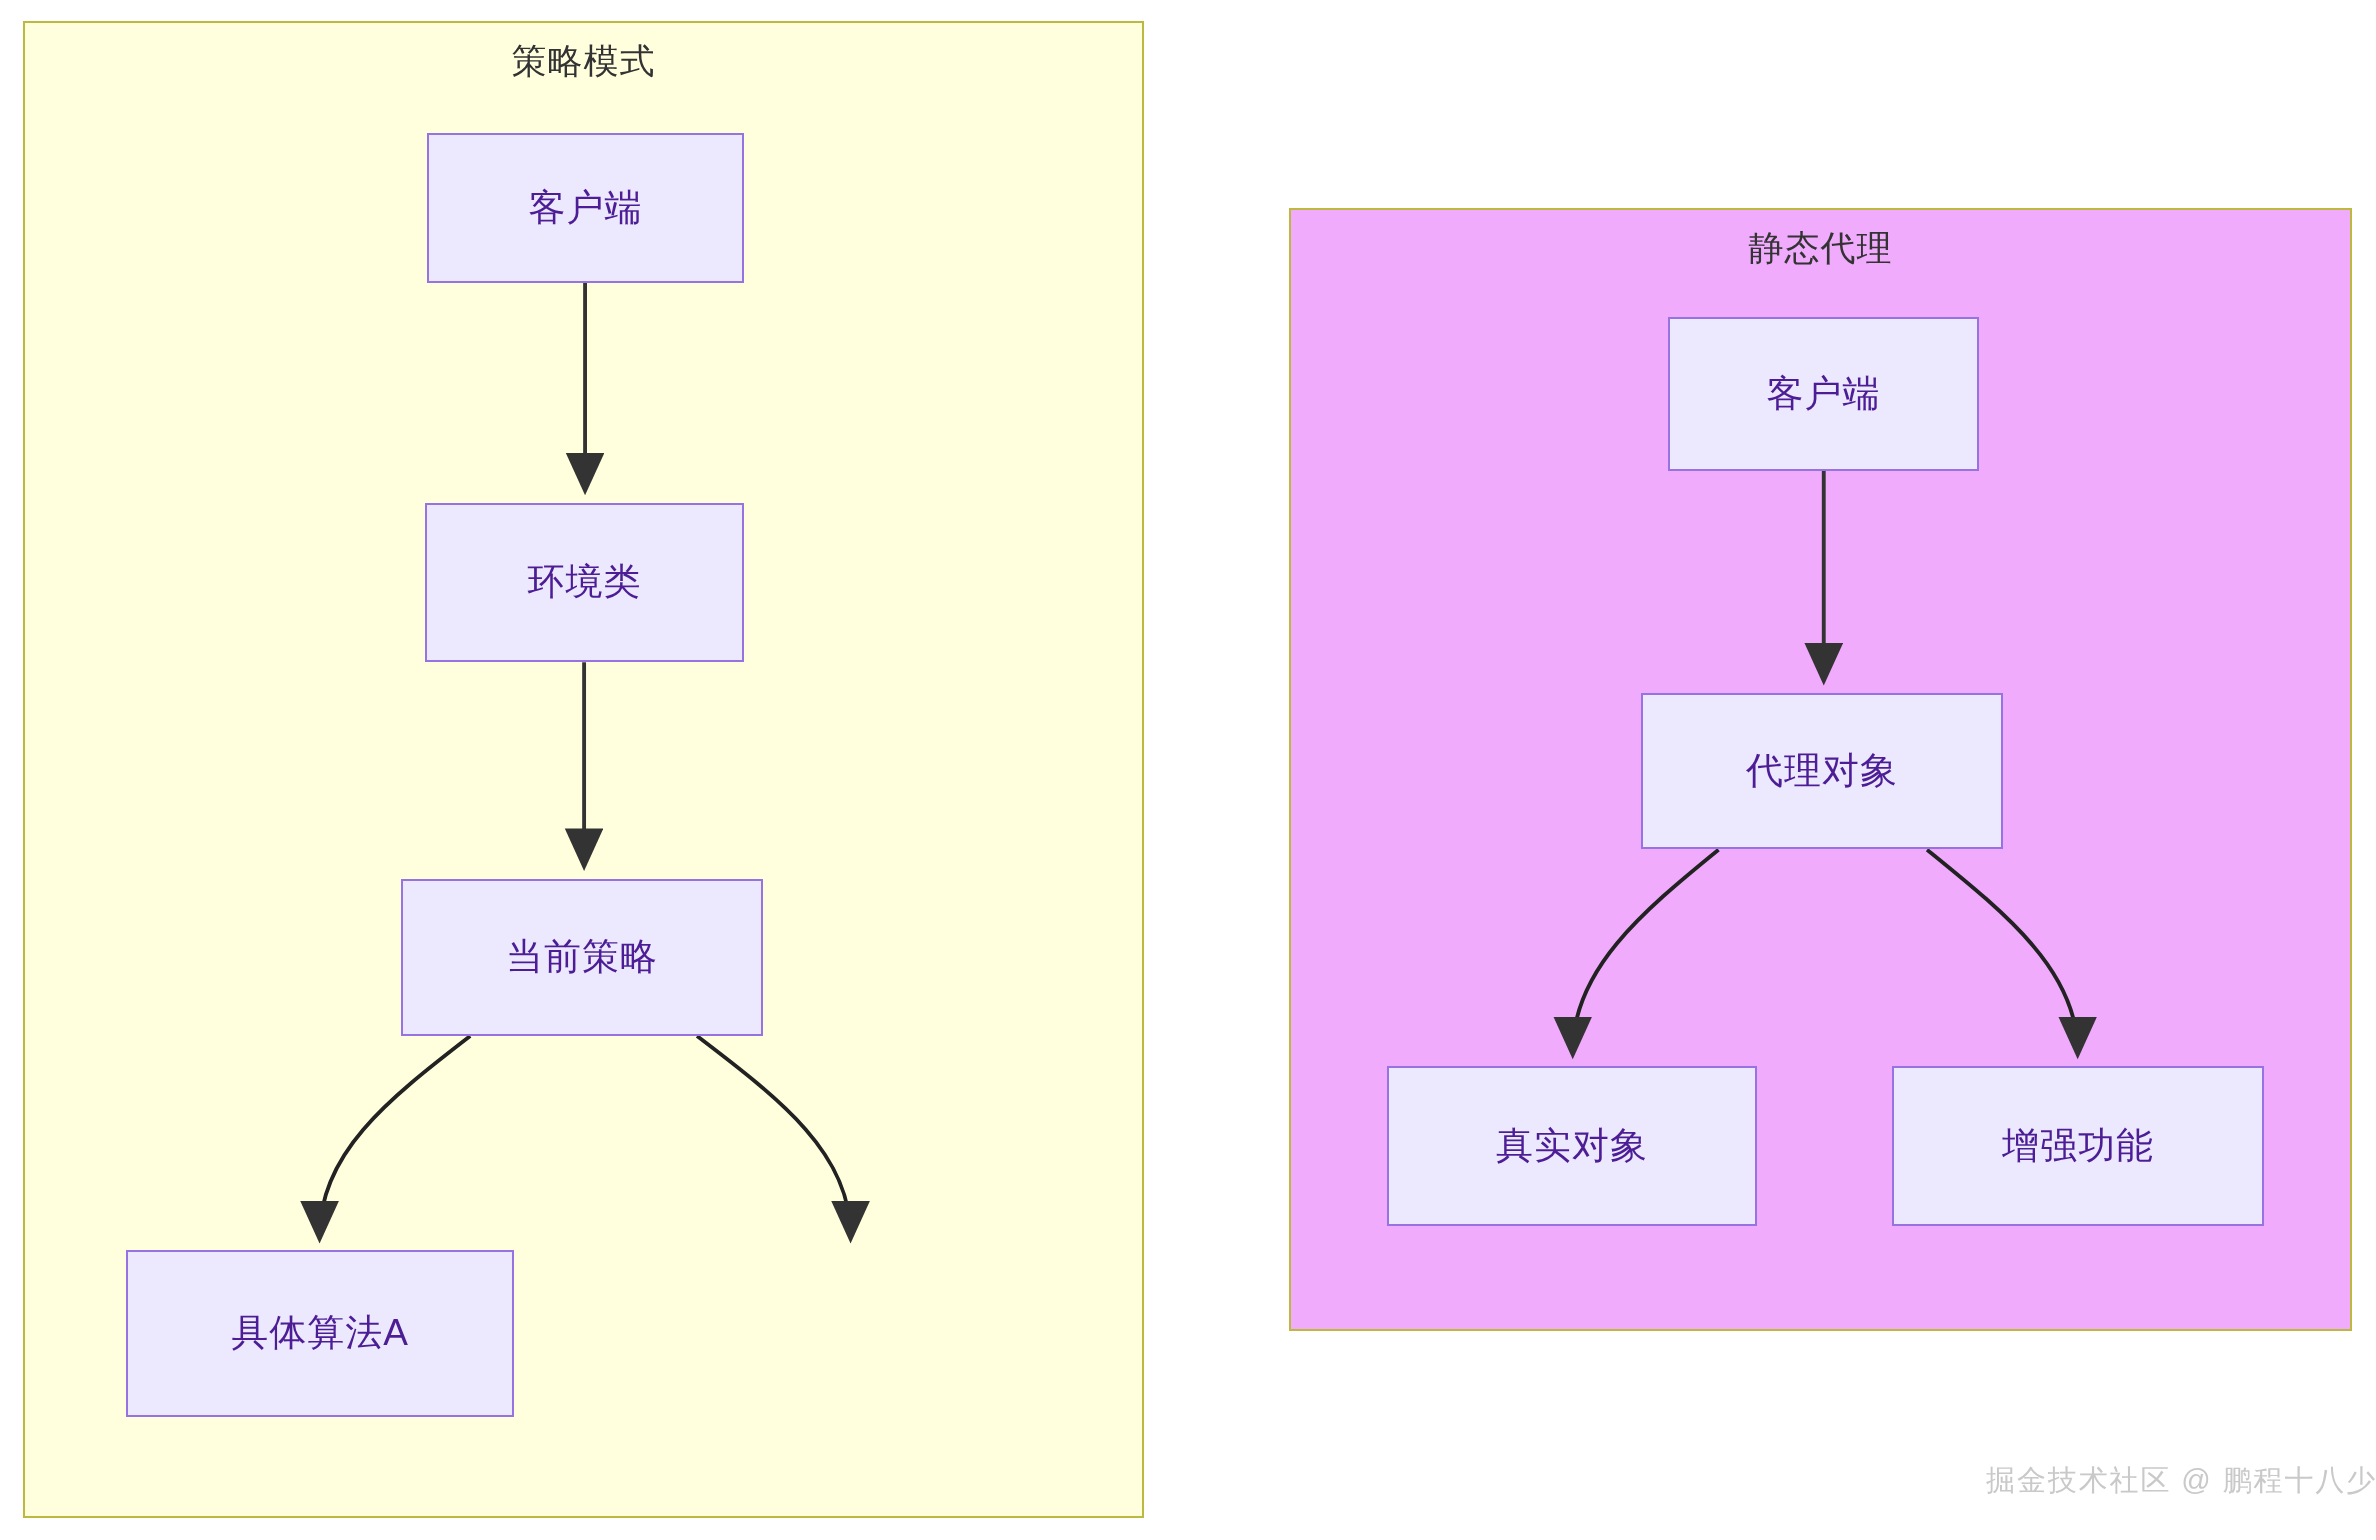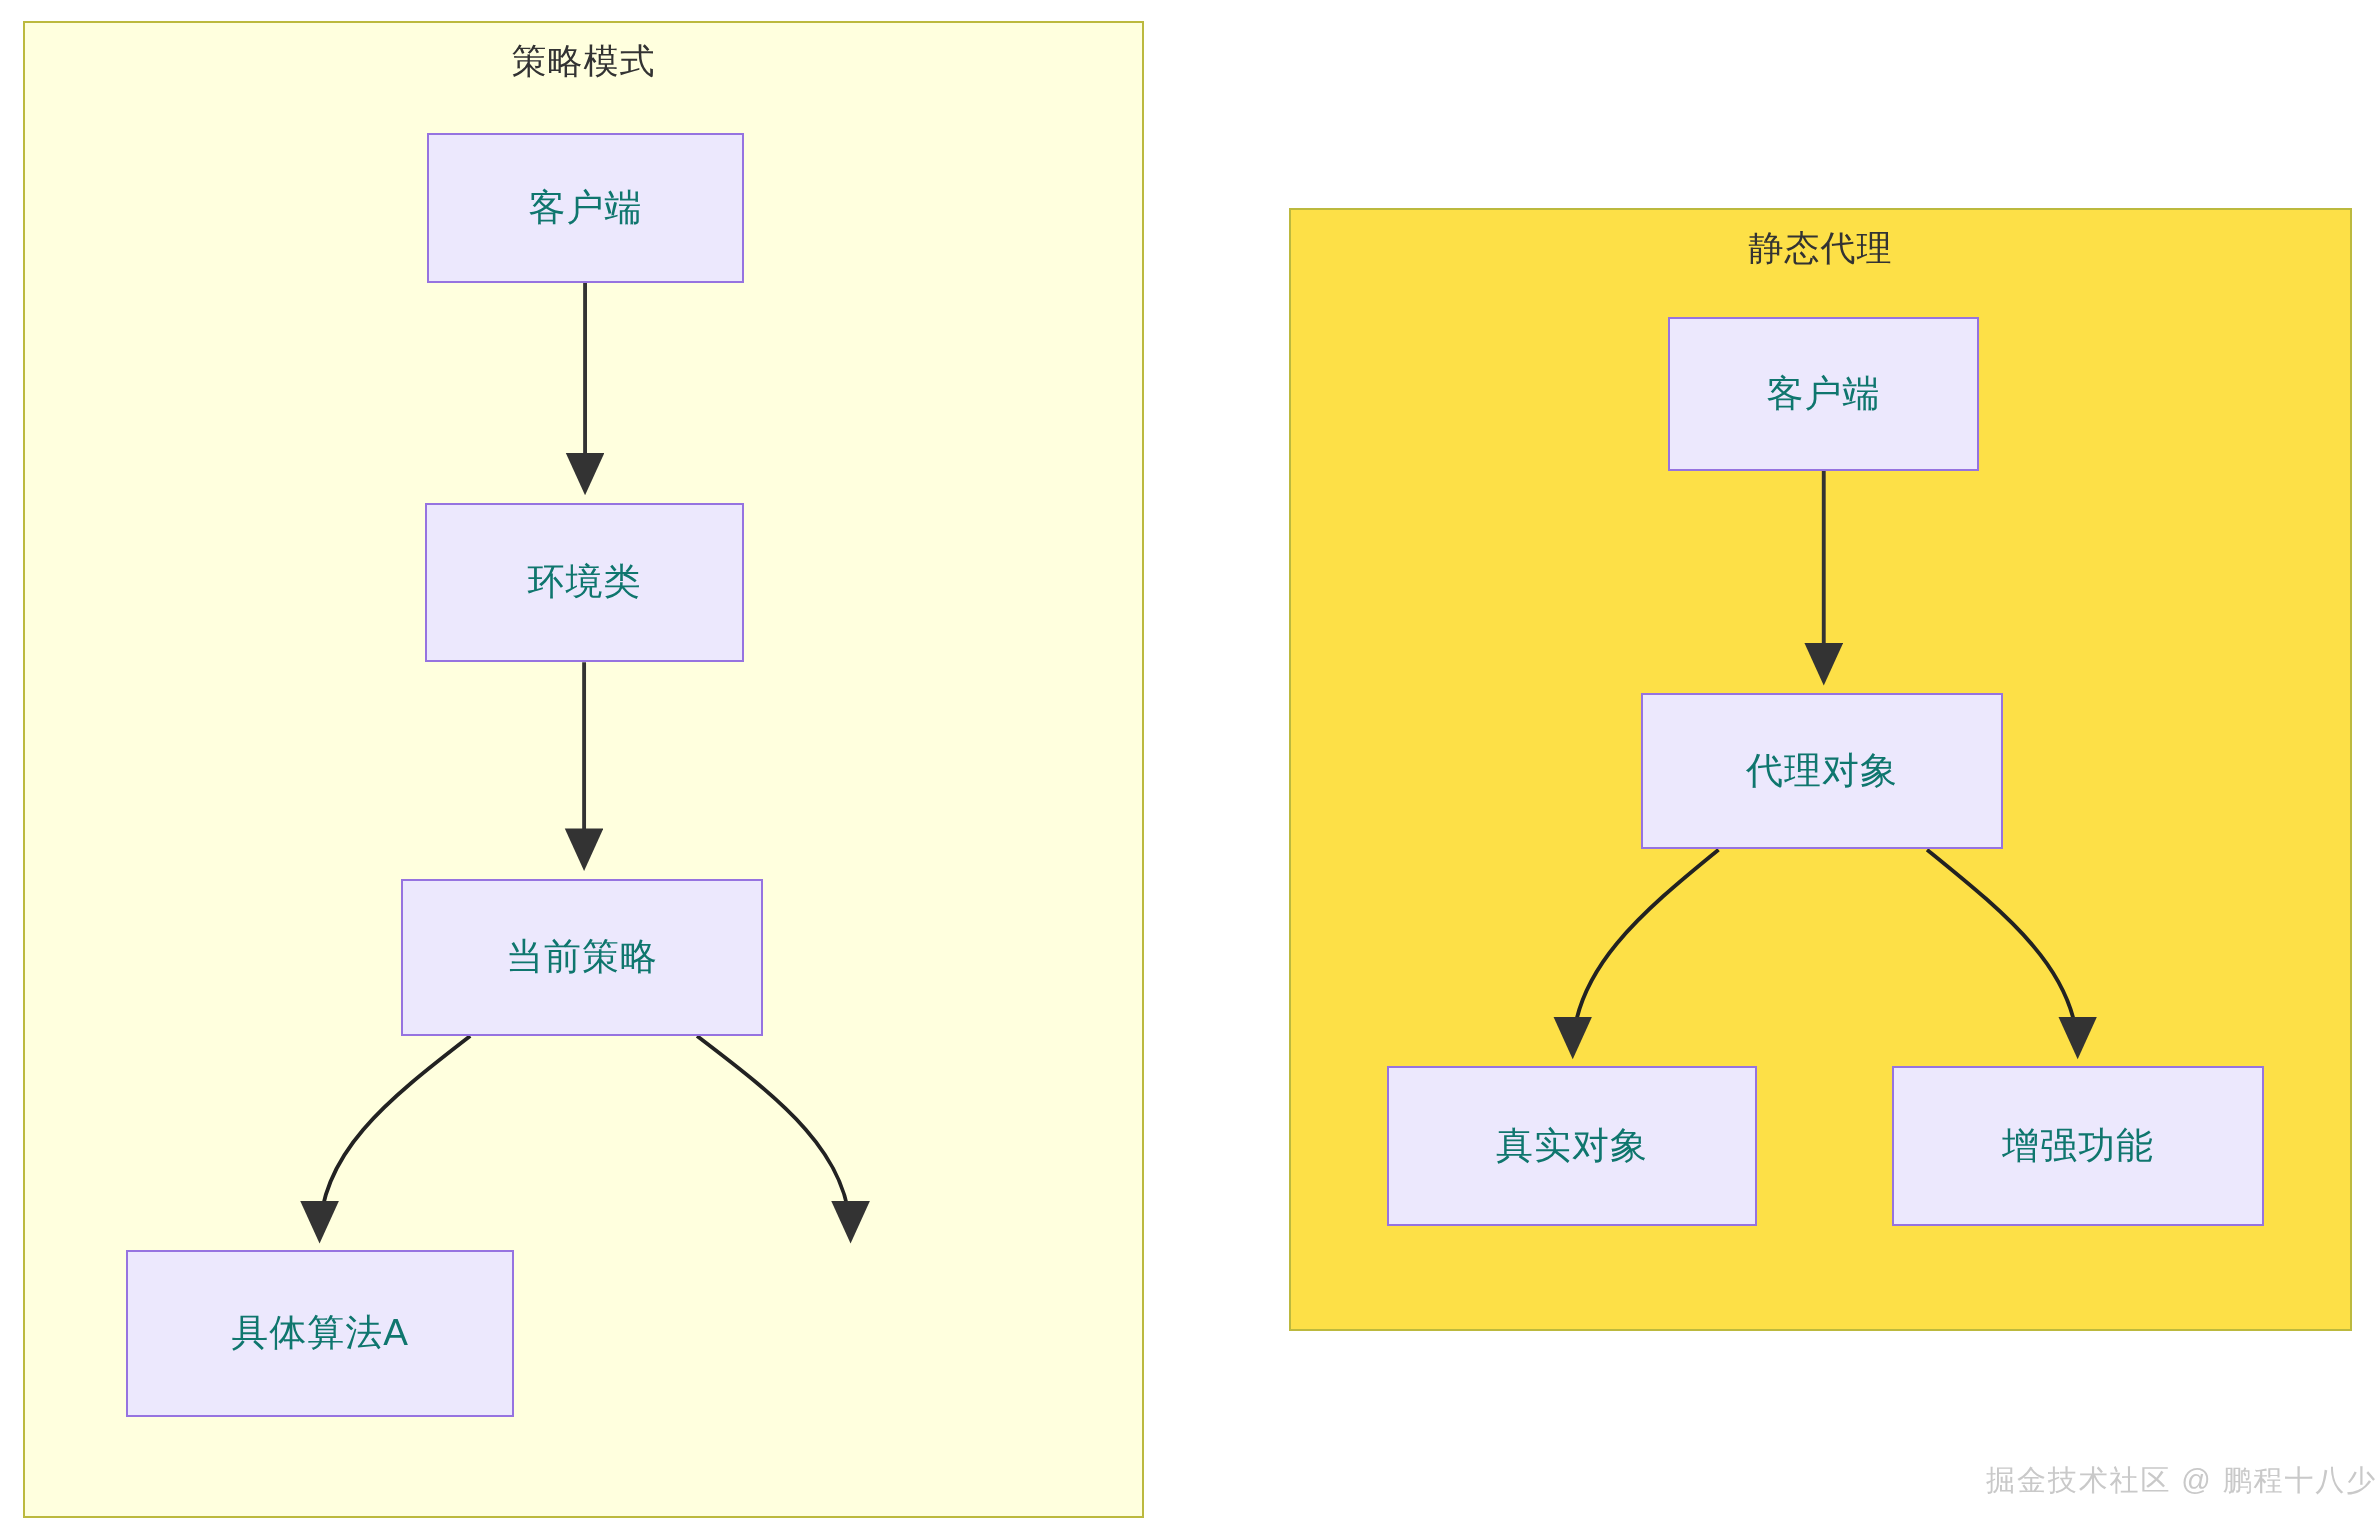--- a/index.html
+++ b/index.html
@@ -48,21 +48,21 @@
     position: absolute;
     box-sizing: border-box;
     background: #ece8fd;
     border: 2.9px solid #9673e0;
     display: flex;
     align-items: center;
     justify-content: center;
   }
   .node-label {
     font-size: 37px;
-    color: #0f766e;
+    color: #4c1d95;
     line-height: 1.1;
     letter-spacing: 1px;
     white-space: nowrap;
   }
   .watermark {
     position: absolute;
     font-size: 29px;
     color: #c9c9c9;
     white-space: nowrap;
     letter-spacing: 1.9px;
@@ -70,21 +70,21 @@
 </style>
 </head>
 <body>
 
 <div id="stage">
 
   <div class="cluster" id="cluster-strategy-pattern" style="left: 23px; top: 21px; width: 1121px; height: 1497px; background: rgb(255, 255, 222); border-color: rgb(188, 185, 62);">
     <div class="cluster-title">策略模式</div>
   </div>
 
-  <div class="cluster" id="cluster-static-proxy" style="left: 1289px; top: 208px; width: 1063px; height: 1123px; background: #fde047; border-color: rgb(188, 185, 62); font-family: Liberation Mono, monospace;">
+  <div class="cluster" id="cluster-static-proxy" style="left: 1289px; top: 208px; width: 1063px; height: 1123px; background: #f0abfc; border-color: rgb(188, 185, 62); font-family: Liberation Mono, monospace;">
     <div class="cluster-title">静态代理</div>
   </div>
 
   <svg class="diagram-layer" viewBox="0 0 2461 1596" xmlns="http://www.w3.org/2000/svg">
     <defs>
       <marker id="arrowhead" markerWidth="12" markerHeight="12" refX="9" refY="5" orient="auto" markerUnits="strokeWidth">
         <path d="M0,0 L11,5 L0,10 z" fill="#333333"></path>
       </marker>
     </defs>
 

